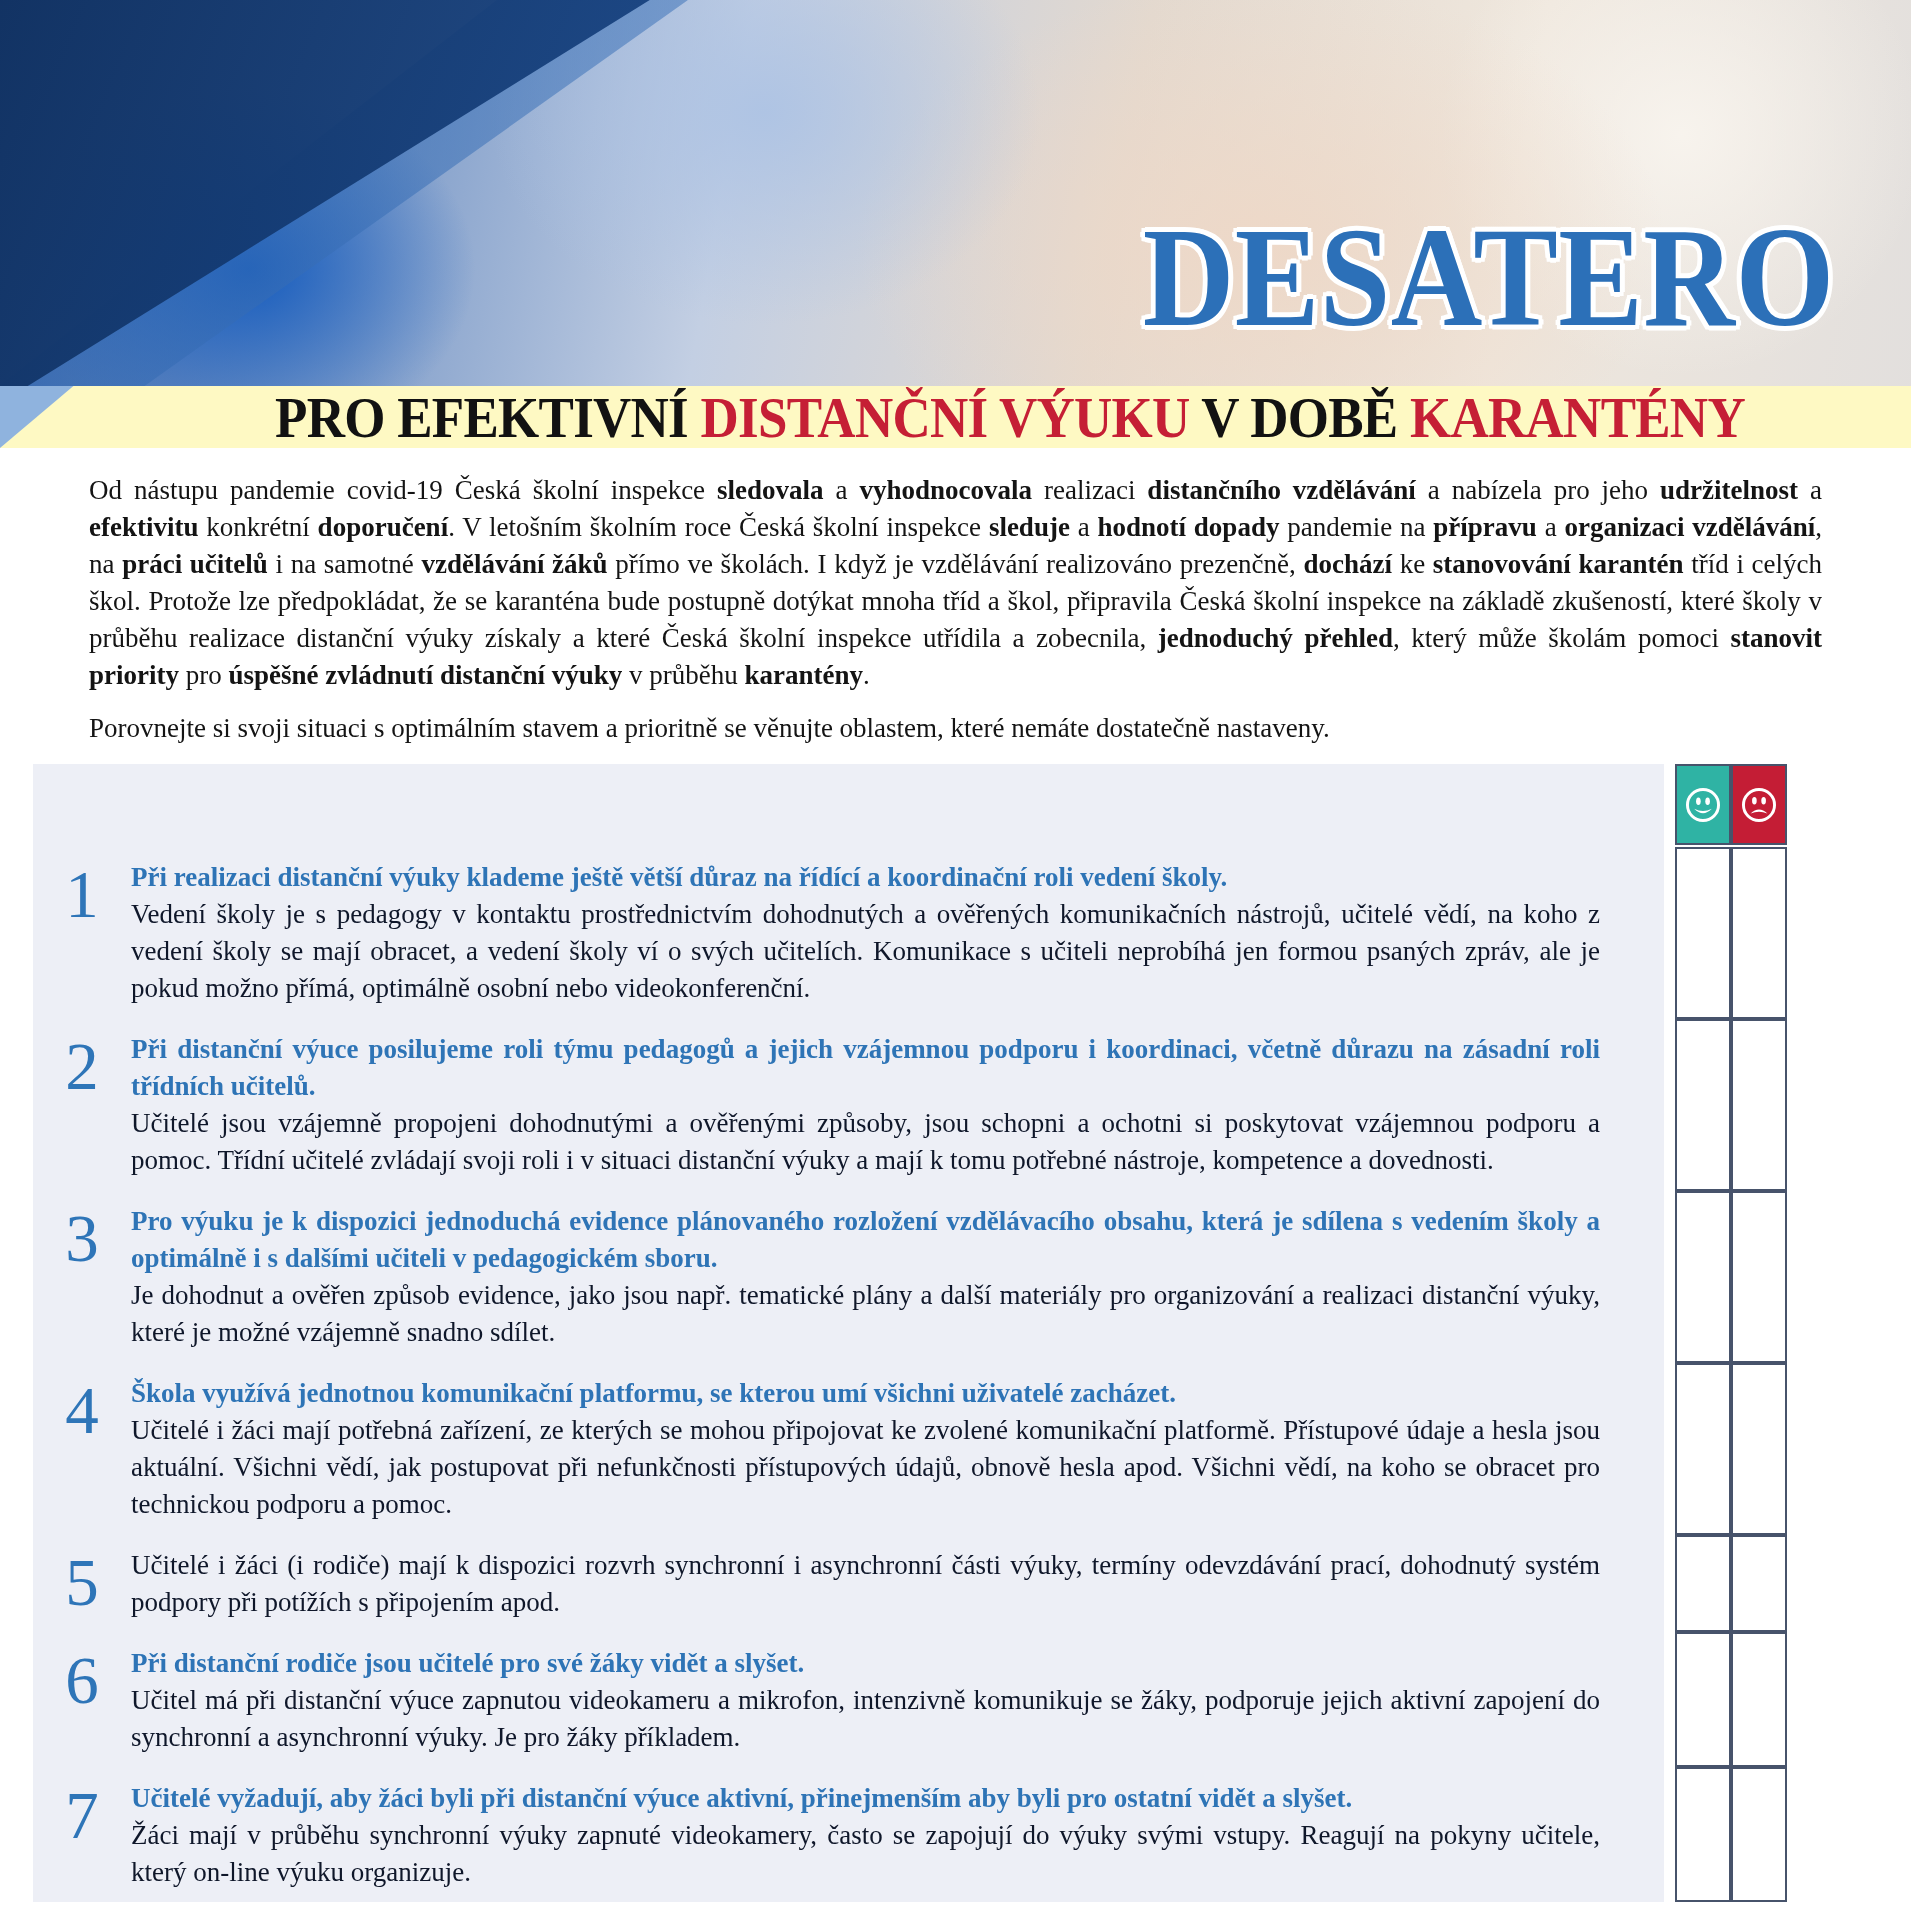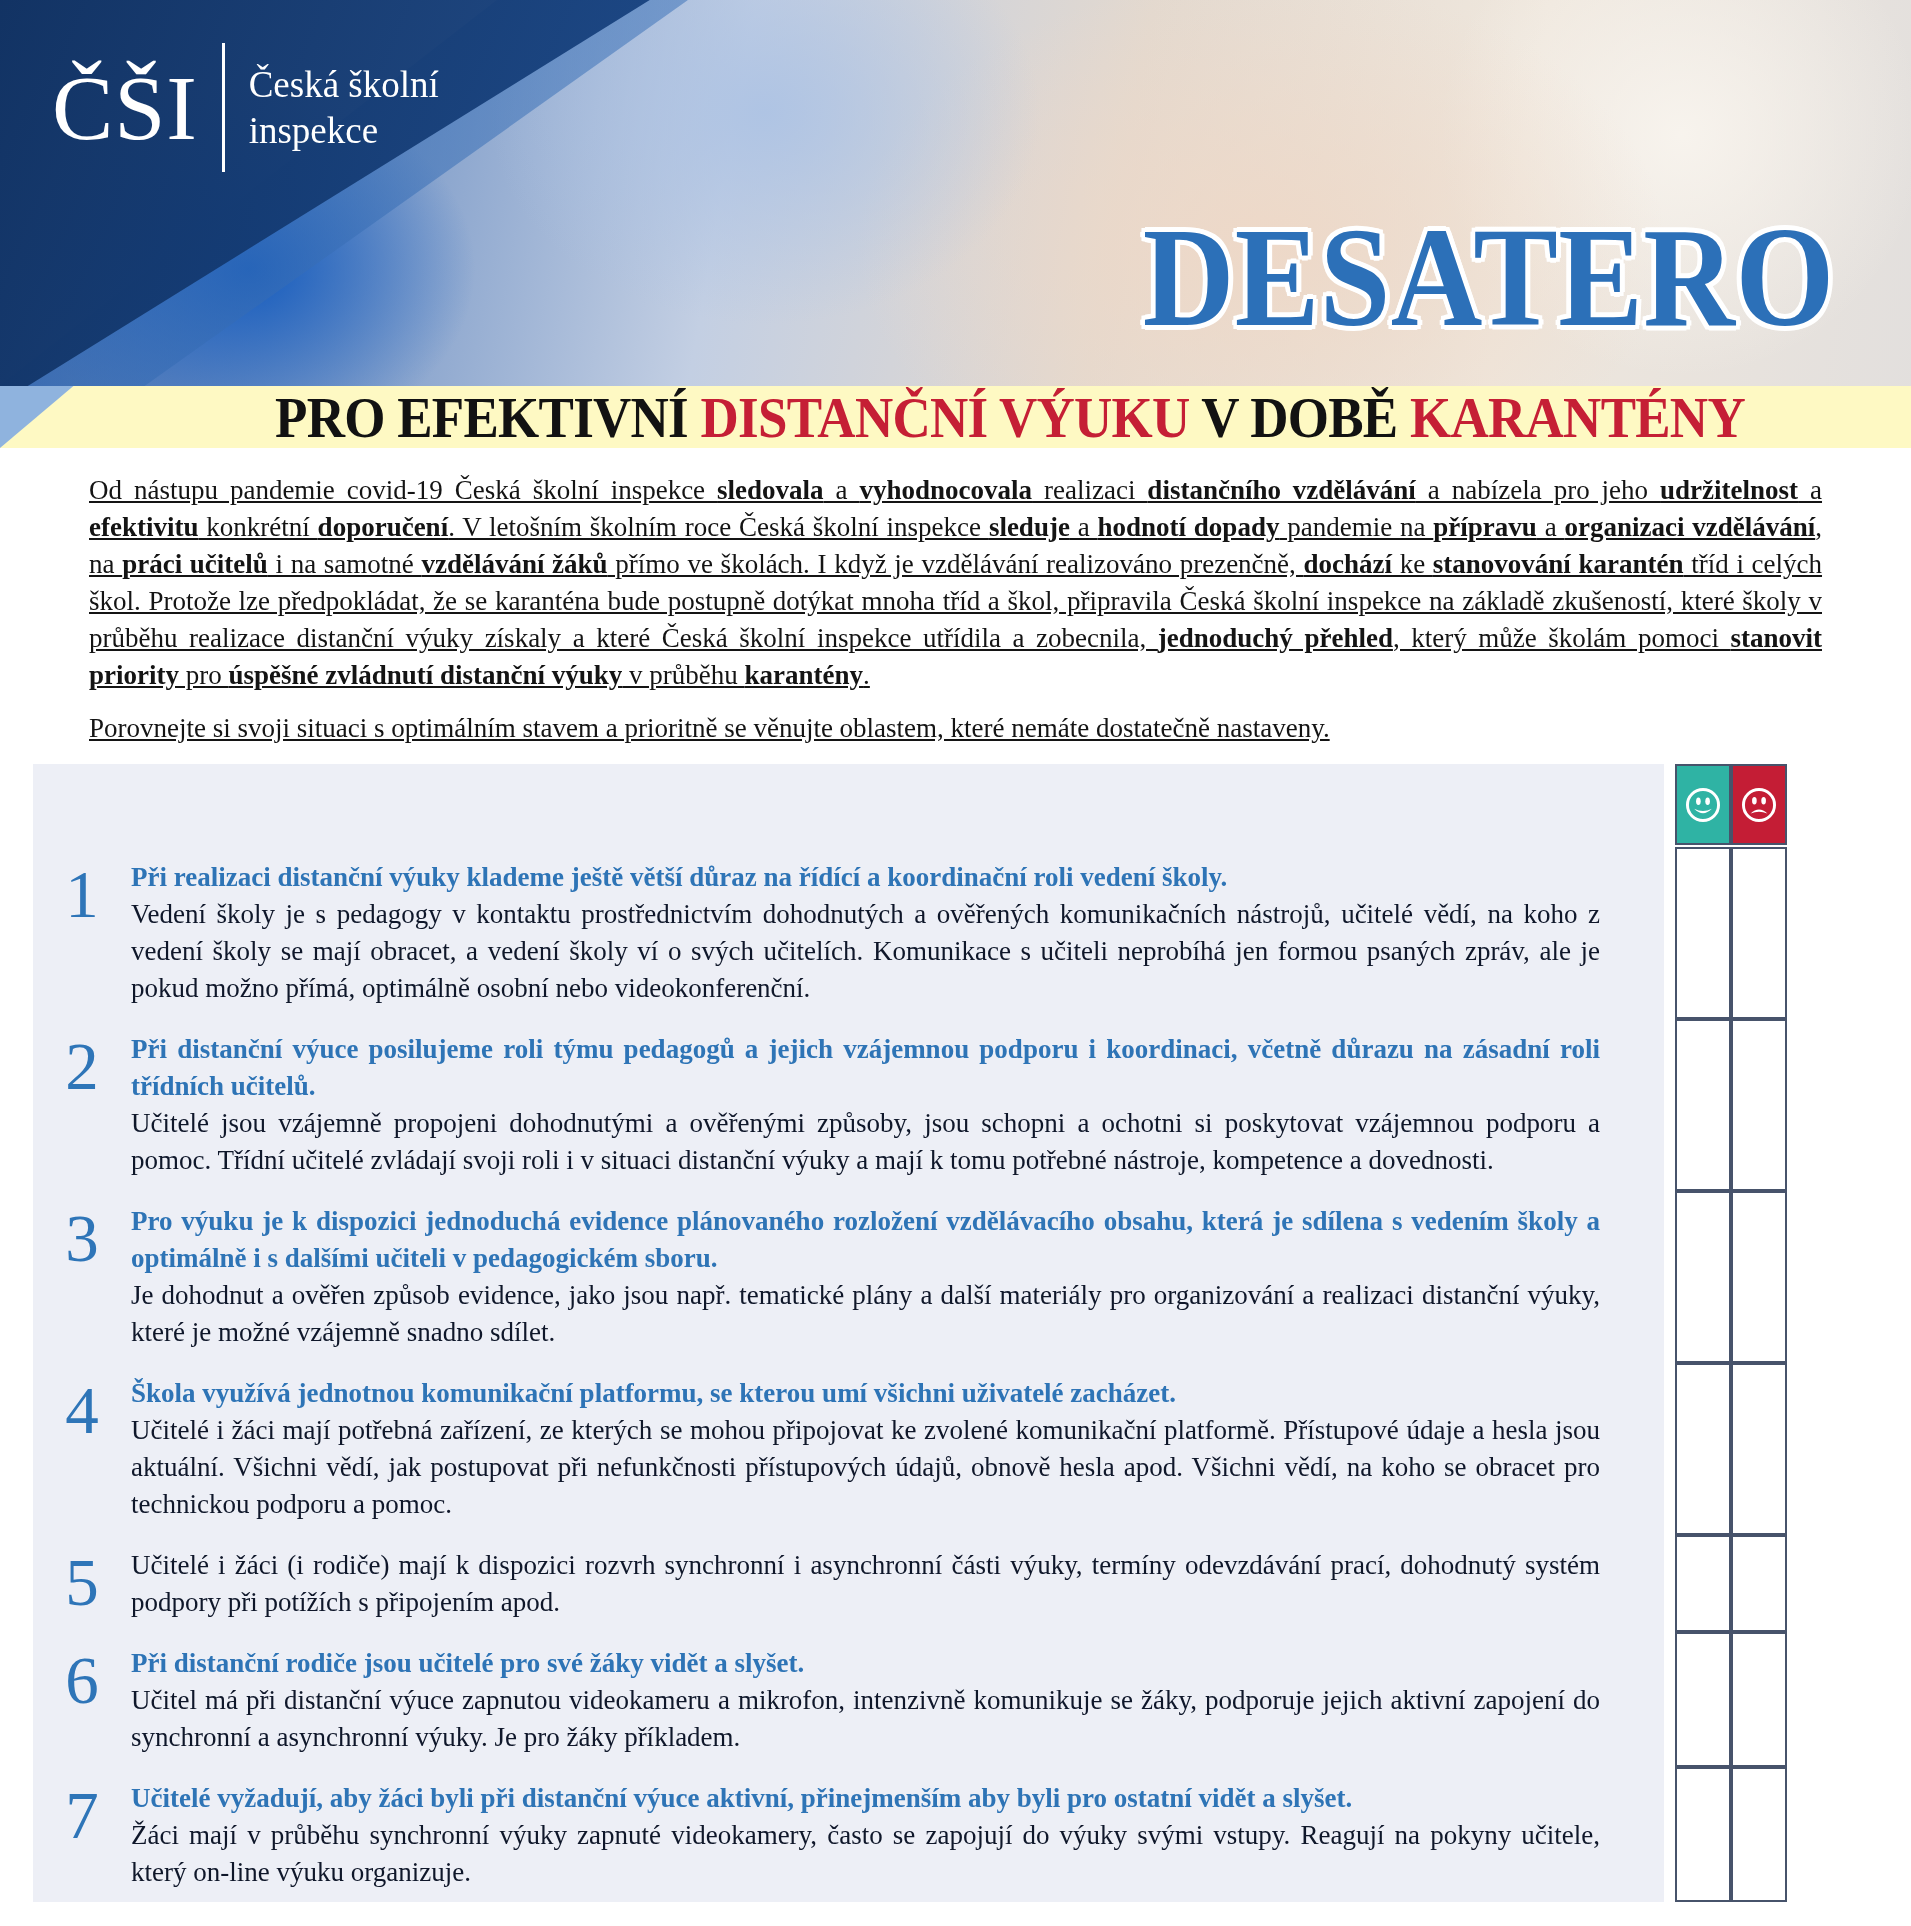--- a/index.html
+++ b/index.html
@@ -25,21 +25,21 @@
   .title{position:absolute;top:207px;right:77px;margin:0;font-size:141px;line-height:1;font-weight:bold;color:#2c70b8;letter-spacing:0.4px;transform:scaleX(.9);transform-origin:right bottom;white-space:nowrap;
     text-shadow:-5.4px 0 0 #fff,5.4px 0 0 #fff,0 -5.4px 0 #fff,0 5.4px 0 #fff,-3.9px -3.9px 0 #fff,3.9px 3.9px 0 #fff,-3.9px 3.9px 0 #fff,3.9px -3.9px 0 #fff;}
 
   .band{position:absolute;left:0;right:0;top:386px;height:62px;background:#fef9c3;}
   .band-wedge{position:absolute;left:0;top:0;width:108px;height:62px;background:#8fb3de;clip-path:polygon(0 0,68% 0,0 100%);}
   .subtitle{position:absolute;left:275px;top:50%;transform:translateY(-50%) scaleX(.93);transform-origin:left center;font-size:57px;font-weight:bold;letter-spacing:-0.8px;white-space:nowrap;}
   .seg-dark{color:#121212;}
   .seg-red{color:#c51f35;}
 
   
-  .intro{margin:24px 89px 12px 89px;text-decoration:underline;}
+  .intro{margin:24px 89px 12px 89px;}
   .intro p{margin:0;font-size:27px;line-height:37px;text-align:justify;}
   .intro .p2{margin-top:16px;text-align:left;}
 
   
   .checklist{display:grid;grid-template-columns:1631px 10.8px 56px 56px;margin:17px 0 0 33px;}
   .panel-cell{background:#edeff6;}
   .gapcell{background:transparent;}
   .cellbox{border:2.7px solid #47536b;background:#ffffff;}
   .head{height:77px;display:flex;align-items:center;justify-content:center;}
   .head.happy{background:#2fb3a4;}
@@ -55,28 +55,20 @@
 </head>
 <body>
 
 <div class="page">
 
   <header class="hero">
     <div class="hero-photo"></div>
     <div class="hero-wedge-blue"></div>
     <div class="hero-wedge-navy"></div>
 
-    <div class="logo">
-      <div class="logo-abbr">ČŠI</div>
-      <div class="logo-div"></div>
-      <div class="logo-name">
-        <div>Česká školní</div>
-        <div>inspekce</div>
-      </div>
-    </div>
 
     <h1 class="title">DESATERO</h1>
 
     <div class="band">
       <div class="band-wedge"></div>
       <div class="subtitle" id="subtitle"><span class="seg-dark">PRO EFEKTIVNÍ </span><span class="seg-red">DISTANČNÍ VÝUKU</span><span class="seg-dark"> V DOBĚ </span><span class="seg-red">KARANTÉNY</span></div>
     </div>
   </header>
 
   <section class="intro">

